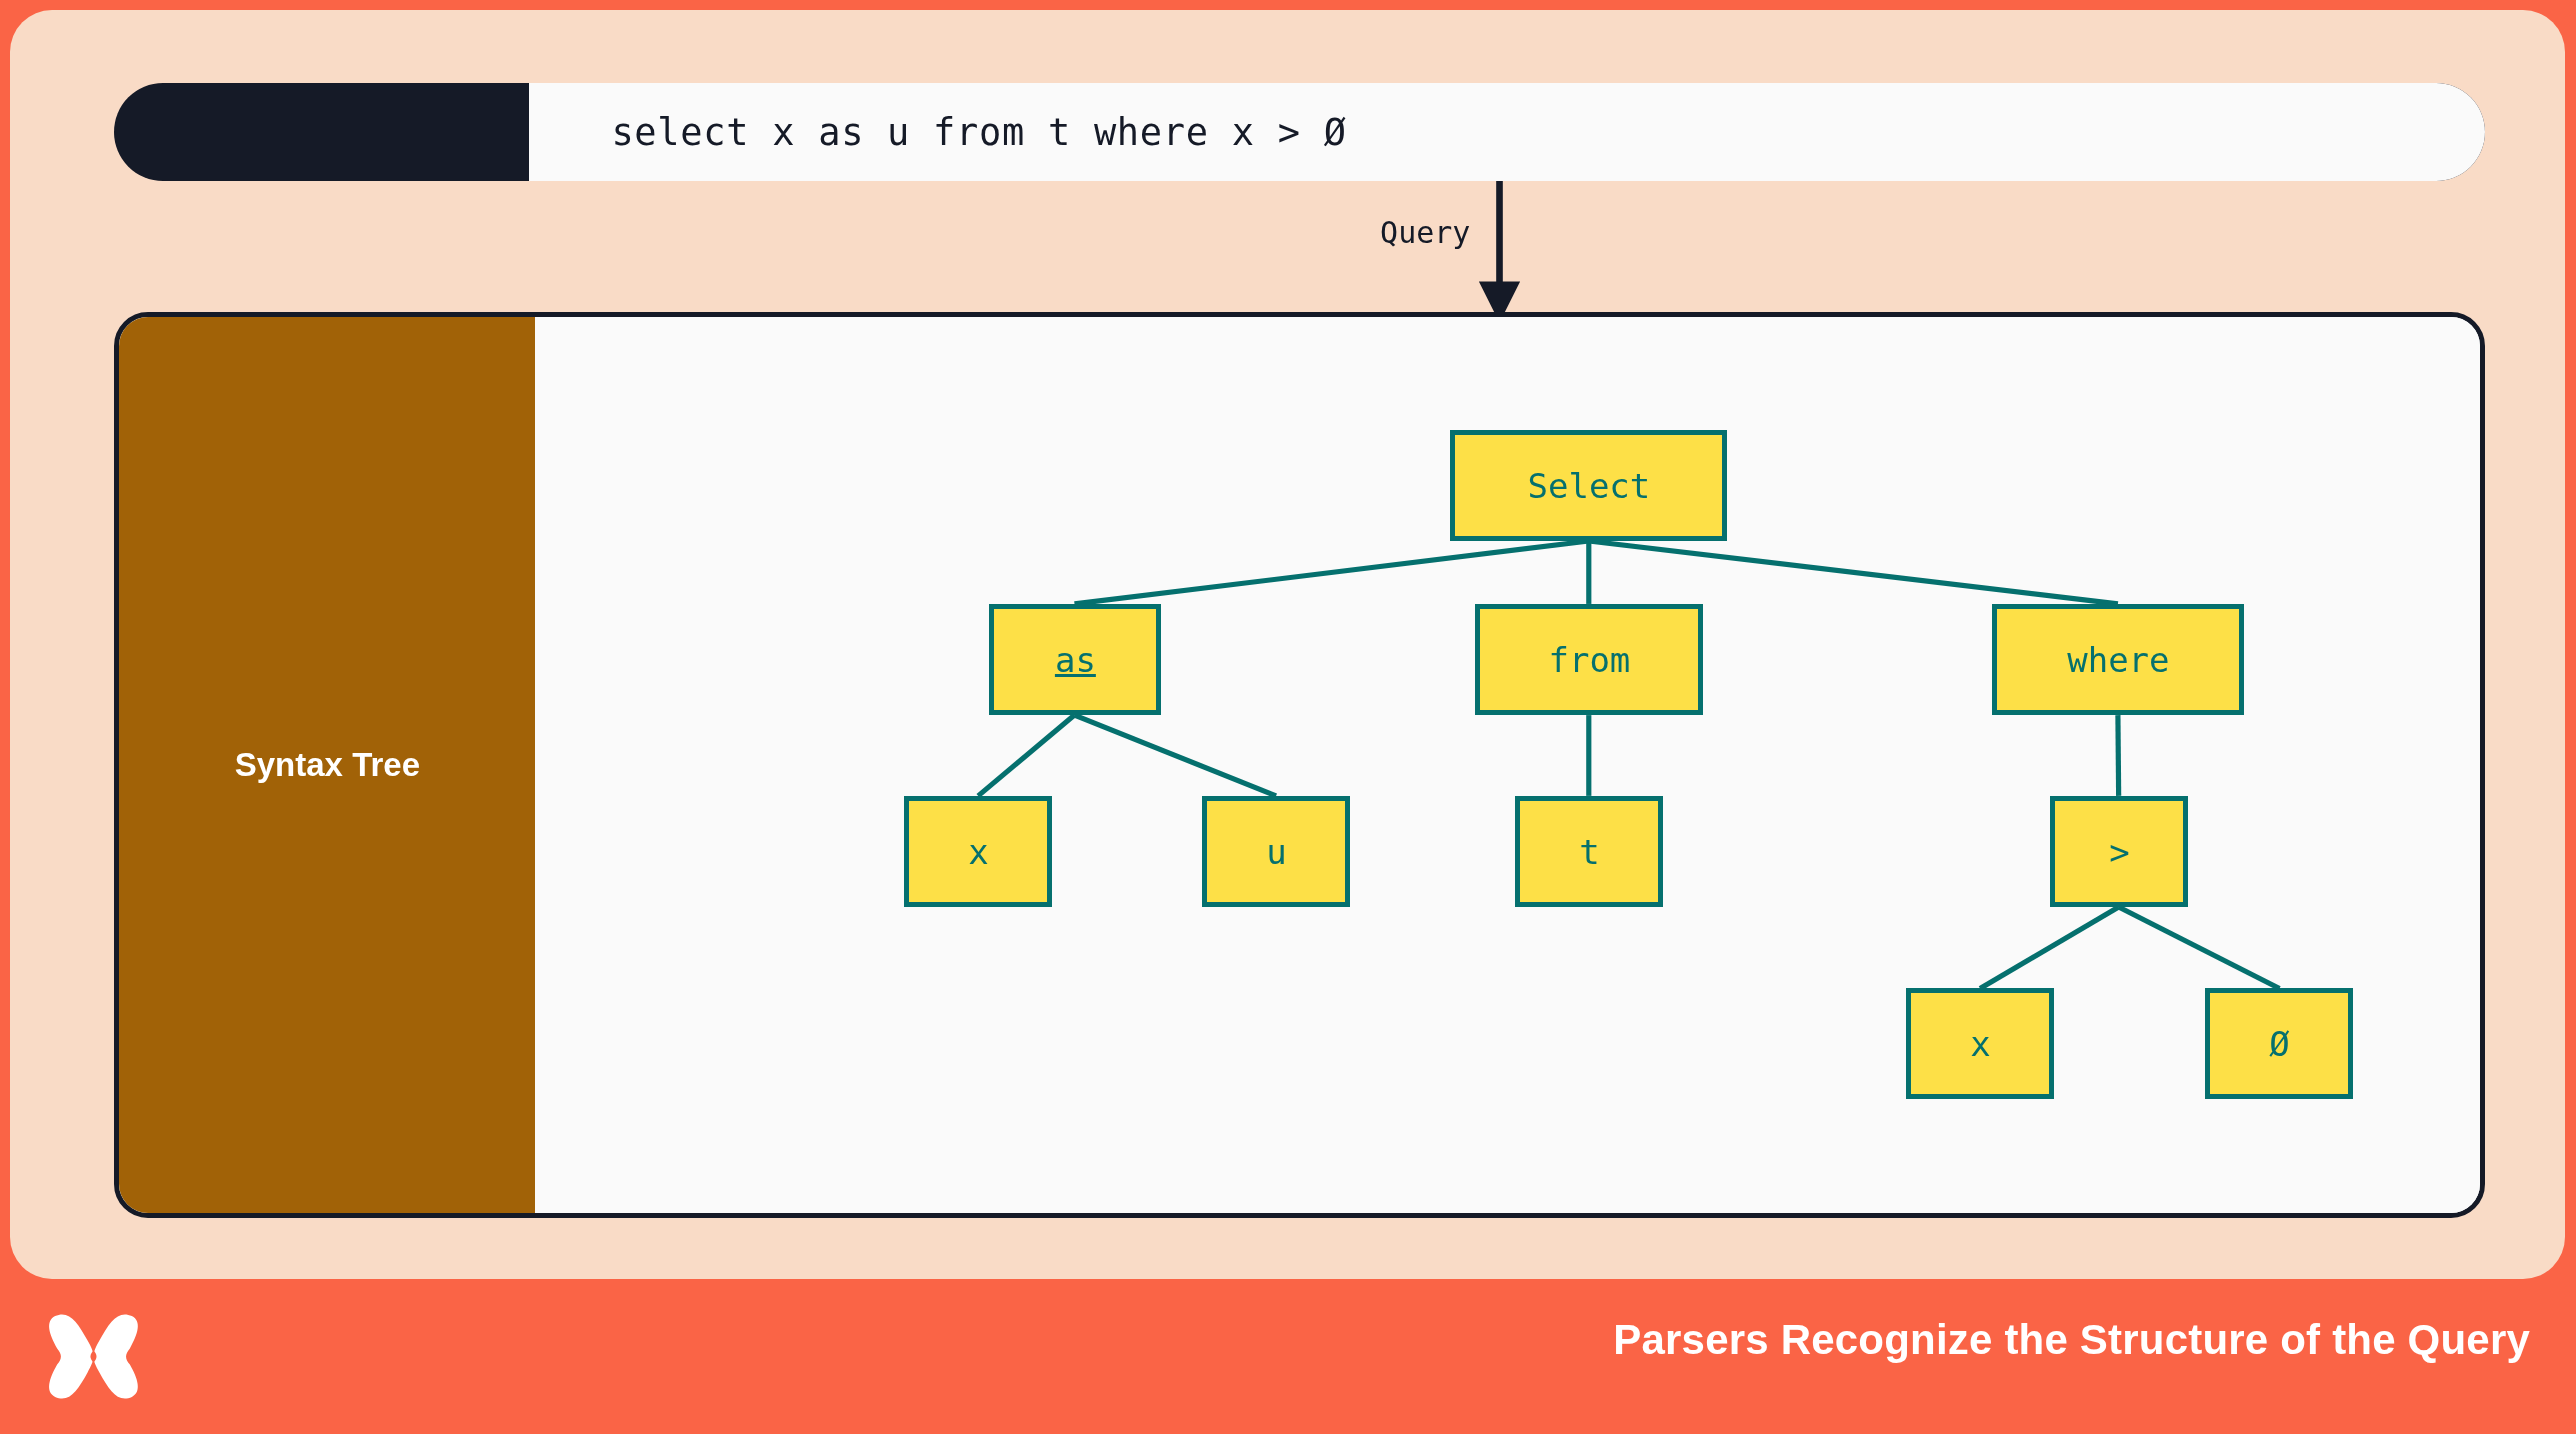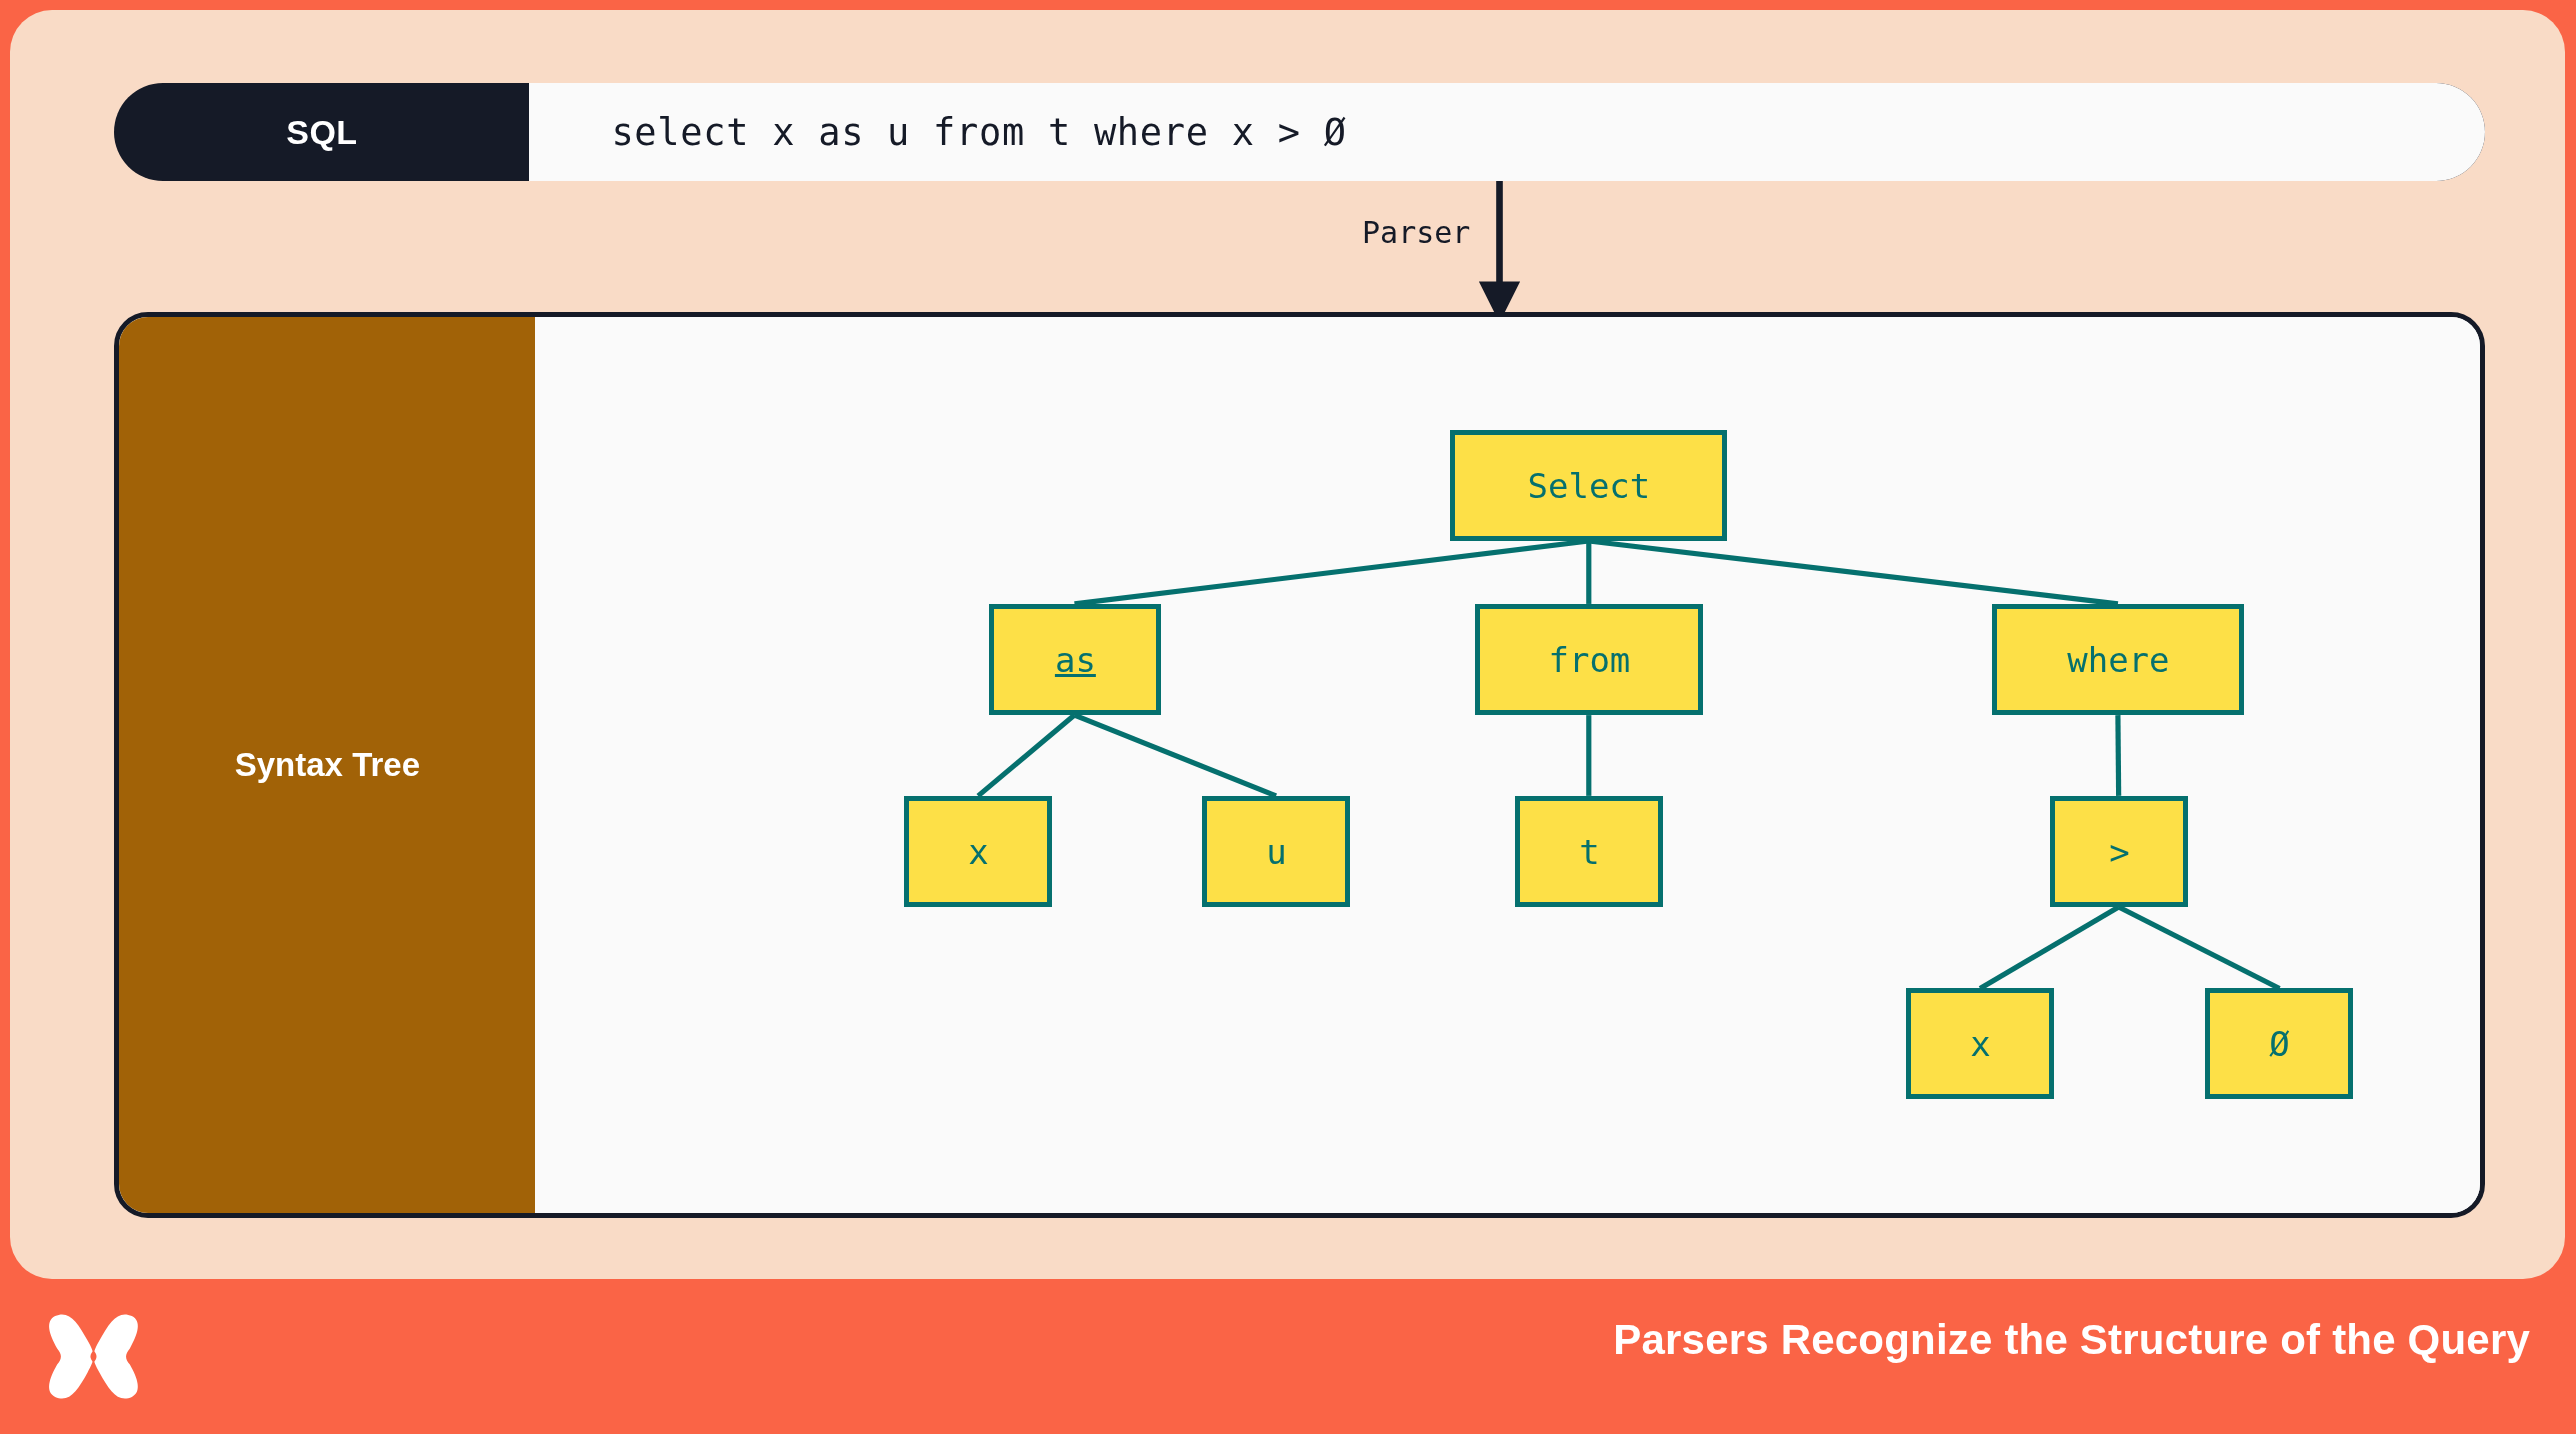--- a/index.html
+++ b/index.html
@@ -199,25 +199,24 @@
 
 <div id="page">
 
   <div id="body-panel">
 
     <div id="sql-row">
       <div id="sql-pill"></div>
       <div id="sql-value-box">
         <span id="sql-value">select x as u from t where x &gt; Ø</span>
       </div>
-      <div id="sql-label">SQL</div>
     </div>
 
     <div id="parser-group">
-      <div id="parser-label">Parser</div>
+      <div id="parser-label">Query</div>
       <svg id="parser-arrow" width="59" height="148" viewBox="0 0 80 200">
         <line x1="40" y1="0" x2="40" y2="158" stroke="#151A27" stroke-width="9"></line>
         <polygon points="40,196 12,140 68,140" fill="#151A27"></polygon>
       </svg>
     </div>
 
     <div id="tree-card">
       <div id="tree-sidebar">
         <span id="tree-sidebar-label">Syntax Tree</span>
       </div>

